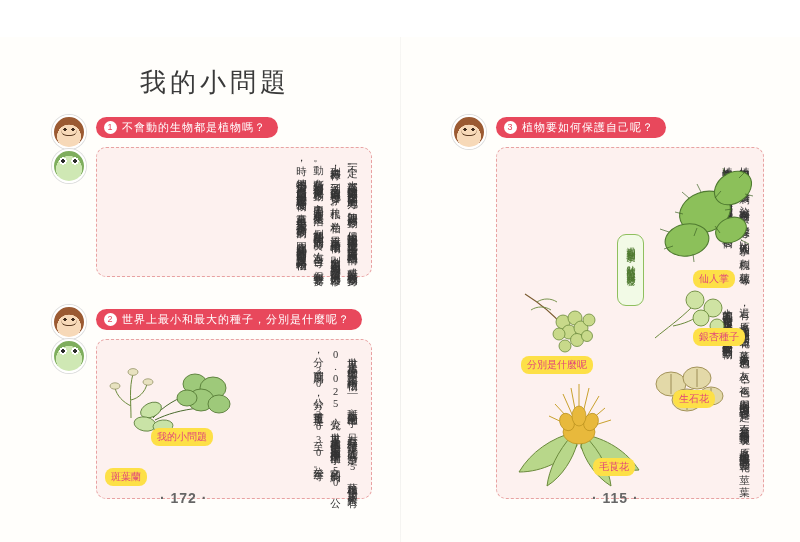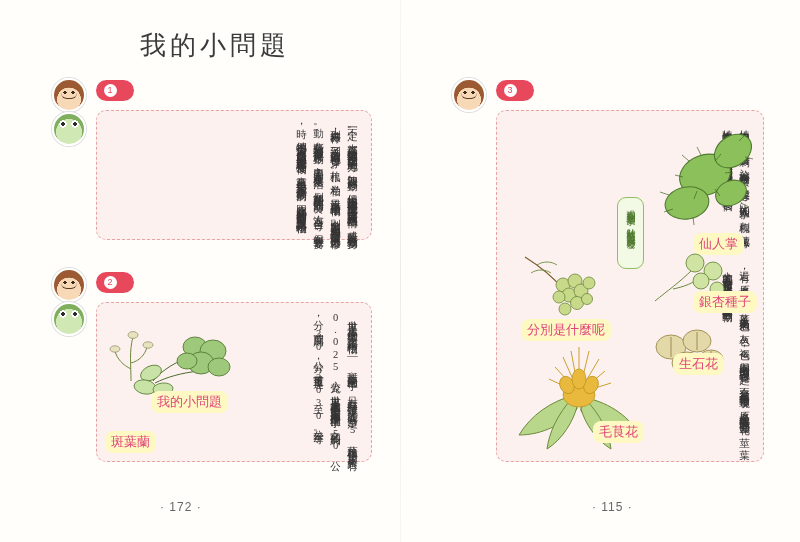--- a/index.html
+++ b/index.html
@@ -6,20 +6,21 @@
   body{
     width:800px;height:542px;
     background:#ffffff;
     font-family:"Liberation Serif", serif;
     overflow:hidden;
     position:relative;
   }
   .page{
     position:absolute;inset:0;
     background:#fffefb;
+    margin-top:37px;
   }
   .gutter{
     position:absolute;left:400px;top:0;width:1px;height:542px;
     background:linear-gradient(to bottom, rgba(0,0,0,0.03), rgba(0,0,0,0.07), rgba(0,0,0,0.03));
   }
   .title{
     position:absolute;left:140px;top:28px;
     font-size:26px;letter-spacing:4px;color:#3a3a3a;
     font-family:"Liberation Serif", serif;
   }
@@ -88,29 +89,30 @@
     writing-mode:vertical-rl;
     text-orientation:upright;
     font-size:10.5px;
     line-height:17px;
     letter-spacing:1.2px;
     color:#333;
     text-align:justify;
     font-family:"Liberation Serif", serif;
   }
   .pagenum{
-    position:absolute;bottom:28px;
-    font-size:12px;color:#666;letter-spacing:1px;
+    position:absolute;bottom:36px;
+    font-size:14px;color:#666;letter-spacing:1px;
     font-family:"Liberation Sans",sans-serif;
+    font-weight:bold;
   }
   
   .caplabel{
     position:absolute;
-    font-size:13px;color:#e0447a;
-    background:#fef9c3;
+    font-size:10px;color:#e0447a;
+    background:#fde047;
     border-radius:8px;
     padding:2px 6px;
     white-space:nowrap;
     font-family:Liberation Serif, serif;
   }
   .callout{
     position:absolute;
     border:1px solid #8fbf5e;
     background:#f2fae6;
     border-radius:9px;
@@ -129,31 +131,33 @@
 
   <div class="gutter"></div>
 
   <div class="title">我的小問題</div>
 
   <div class="avatar av-boy" style="left:52px;top:78px;"></div>
   <div class="avatar av-frog" style="left:52px;top:112px;"></div>
 
   <div class="qhead" style="left:96px;top:80px;">
     <span class="qnum">1</span>
+    <span>不會動的生物都是植物嗎？</span>
   </div>
 
   <div class="answerbox" style="left:96px;top:110px;width:276px;height:130px;">
     <div class="vtext" style="right:10px;top:9px;height:112px;width:254px;">不一定。大部分植物的確只生長在固定的地方，無法四處移動。但植物產生的種子或孢子可能會隨著風到處飄情，或是附著在動物身上到處旅行，到了適合的環境再發芽、扎根。卷柏、風滾草還類植物，則會因為風力和水力特在環境的力量移動。有些動物看似從來移動，主要固定在某處生活，例如某些種類的海葵、海百合等，但有些需要時，牠們仍會依靠可自由活動的觸手或膜捕捉食物。真菌也是長在地上不會移動的，因此屬於真菌的蘑菇常被誤認為是植物。</div>
   </div>
 
   <div class="avatar av-boy" style="left:52px;top:268px;"></div>
   <div class="avatar av-frog" style="left:52px;top:302px;"></div>
 
   <div class="qhead" style="left:96px;top:272px;">
     <span class="qnum">2</span>
+    <span>世界上最小和最大的種子，分別是什麼呢？</span>
   </div>
 
   <div class="answerbox" style="left:96px;top:302px;width:276px;height:160px;">
     <div class="vtext" style="right:10px;top:9px;height:142px;width:118px;">世界上最小的種子是蘭科植物——斑葉蘭的種子。只有在顯微鏡下才能看清楚，5萬粒種子加起來只有0.025公克；世界上最大的種子是塞席爾海椰子的種子，它的長約50公分，寬度則30公分，重量可達20至30公斤不等。</div>
 
     <svg class="ill" style="left:36px;top:18px;" width="110" height="78" viewBox="0 0 110 78">
       <g stroke="#4a6b2e" fill="none" stroke-width="1">
         <path d="M20 60 C30 48 44 40 62 34"></path>
         <path d="M22 62 C34 56 48 52 66 50"></path>
       </g>
@@ -187,20 +191,21 @@
     <div class="caplabel" style="left:8px;top:128px;">斑葉蘭</div>
     <div class="caplabel" style="left:54px;top:88px;">我的小問題</div>
   </div>
 
   <div class="pagenum" style="left:160px;">· 172 ·</div>
 
   <div class="avatar av-boy" style="left:452px;top:78px;"></div>
 
   <div class="qhead" style="left:496px;top:80px;">
     <span class="qnum">3</span>
+    <span>植物要如何保護自己呢？</span>
   </div>
 
   <div class="answerbox" style="left:496px;top:110px;width:268px;height:352px;">
 
     <div class="vtext" style="right:10px;top:10px;height:110px;width:92px;">植物自保的常見方式有，長出長刺、分泌有毒物質、擬態等。比如仙人掌、刺槐、花椒等植物會在莖或葉上長出尖銳的刺。銀杏的種子和苦楝的果實都有難聞的氣味，以防止動物攝食它們。</div>
     <div class="vtext" style="right:10px;top:152px;height:180px;width:80px;">還有，原產於南非和納米比亞的生石花，葉子多為奶油色、灰色、褐色，與周圍的環境融合在一起，不容易被草食動物發現；原產於地中海地區的毛茛花，莖、葉上的茸毛亦糖在一起很像銀鈴鐺，可以阻擋想取食它的動物。</div>
 
     <svg class="ill" style="left:148px;top:6px;" width="112" height="110" viewBox="0 0 112 110">
       <g fill="#8cc05a" stroke="#4f7a30" stroke-width="1.1">
         <ellipse cx="60" cy="58" rx="26" ry="20" transform="rotate(-20 60 58)"></ellipse>

